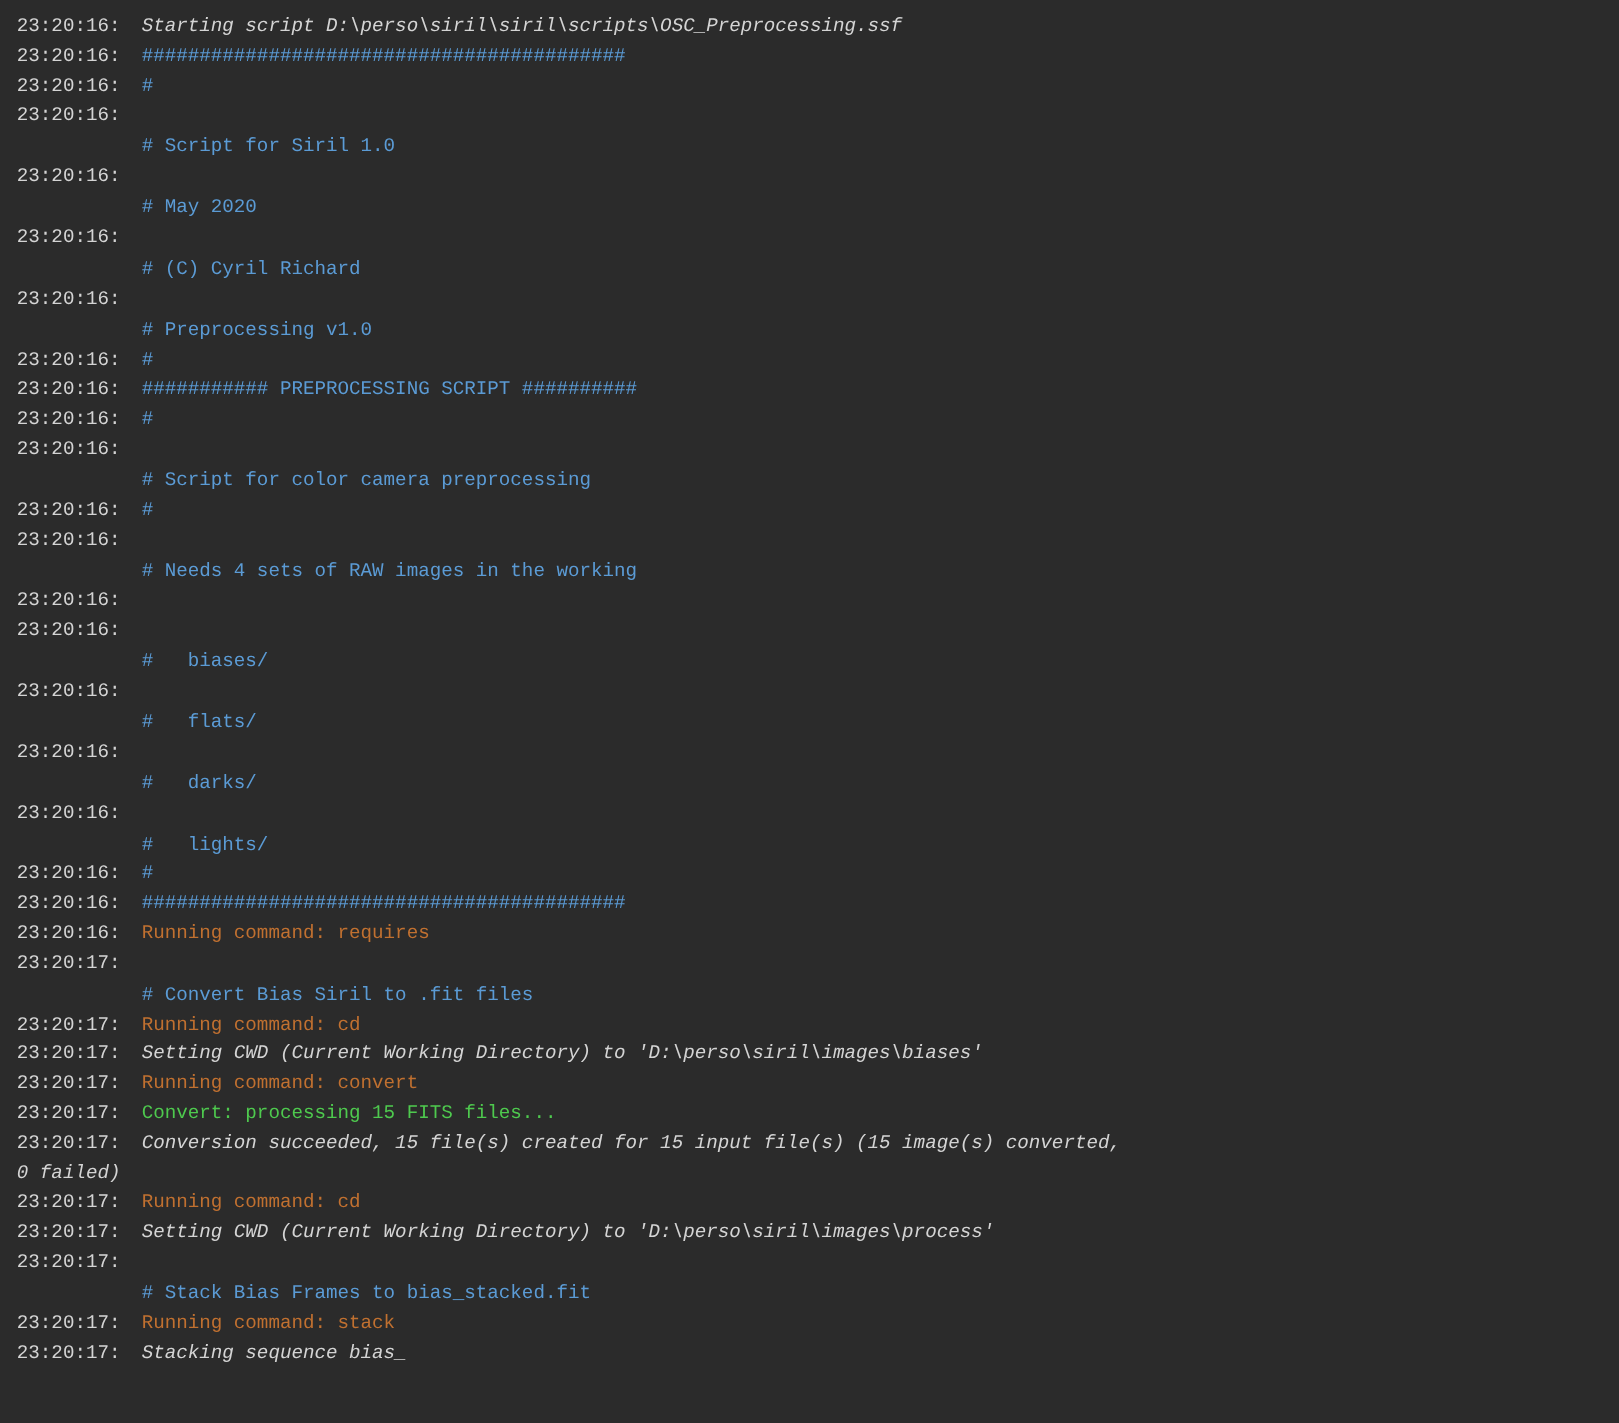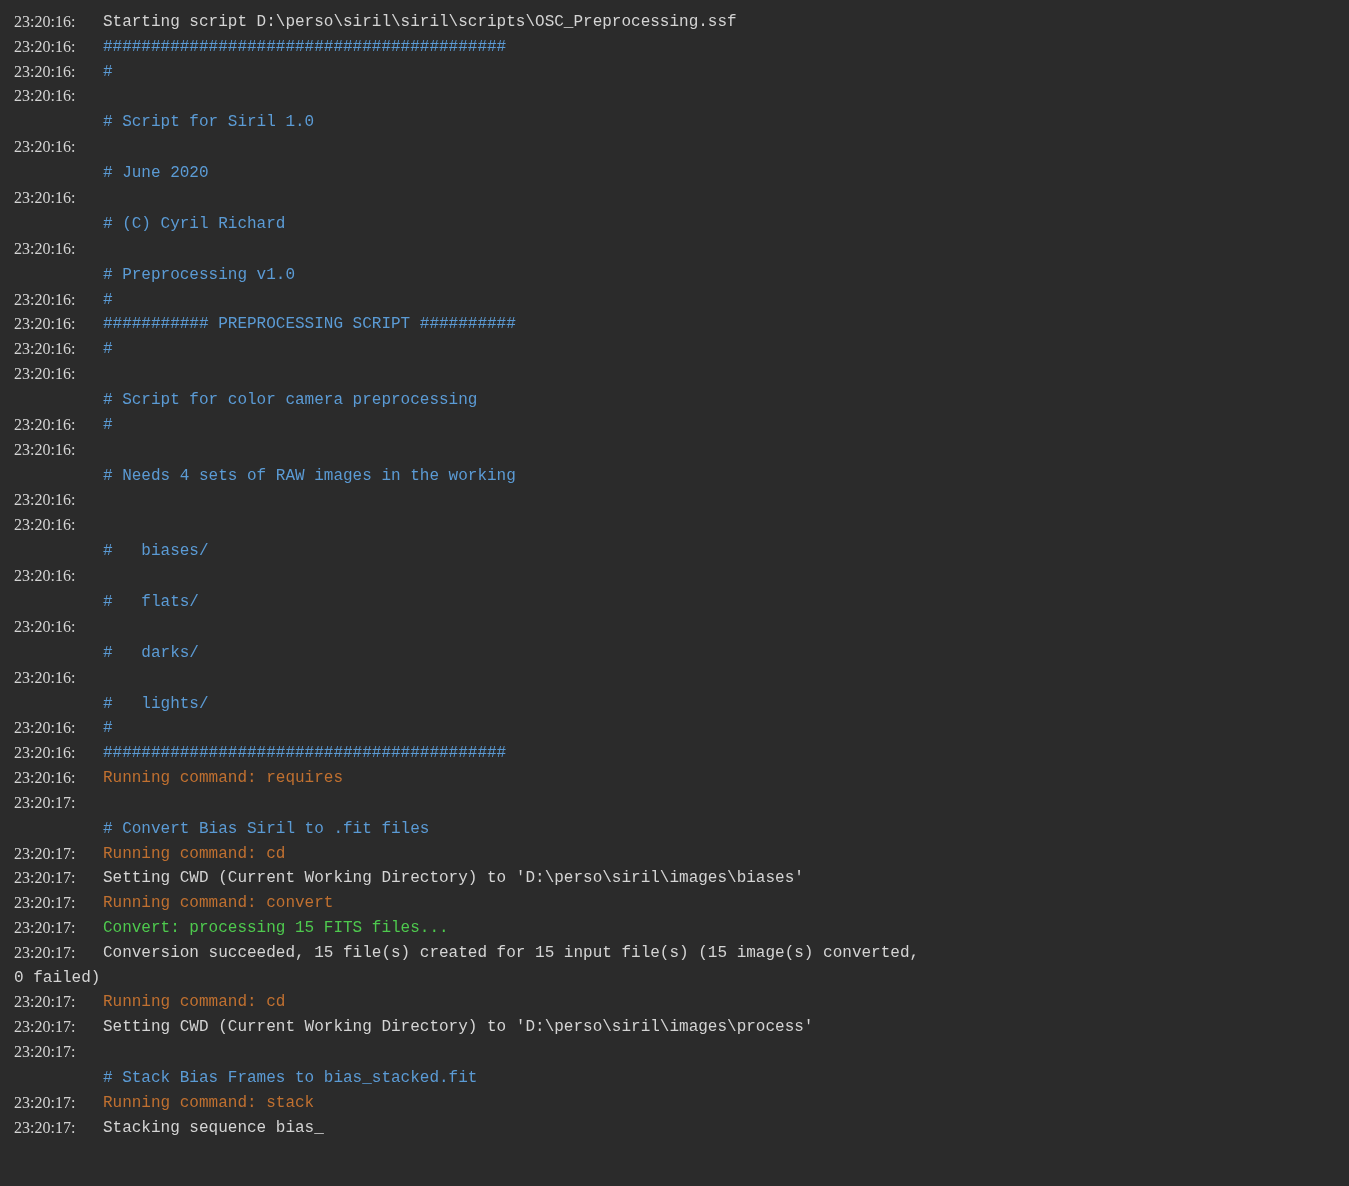--- a/index.html
+++ b/index.html
@@ -23,32 +23,32 @@
     .log-line {
       display: flex;
       flex-wrap: nowrap;
       white-space: pre-wrap;
       word-break: break-all;
     }
 
     .timestamp {
       color: #d4d4d4;
       flex-shrink: 0;
-      margin-right: 12px;
-      font-family: Liberation Serif, serif;
+      margin-right: 2px;
     }
 
     .separator {
       color: #d4d4d4;
       flex-shrink: 0;
       margin-right: 6px;
     }
 
     .content-white {
       color: #d4d4d4;
+      font-style: italic;
     }
 
     .content-blue {
       color: #5b9bd5;
       margin-top: 26px;
     }
 
     .content-orange {
       color: #c07030;
       text-align: center;
@@ -64,21 +64,21 @@
     }
   </style>
 </head>
 <body>
 
 <div id="terminal">
     <div class="log-line"><span class="timestamp">23:20:16:</span><span class="separator"> </span><span class="content-white">Starting script D:\perso\siril\siril\scripts\OSC_Preprocessing.ssf</span></div>
     <div class="log-line"><span class="timestamp">23:20:16:</span><span class="separator"> </span><span class="content-hash">##########################################</span></div>
     <div class="log-line"><span class="timestamp">23:20:16:</span><span class="separator"> </span><span class="content-hash">#</span></div>
     <div class="log-line"><span class="timestamp">23:20:16:</span><span class="separator"> </span><span class="content-blue"># Script for Siril 1.0</span></div>
-    <div class="log-line"><span class="timestamp">23:20:16:</span><span class="separator"> </span><span class="content-blue"># June 2020</span></div>
+    <div class="log-line"><span class="timestamp">23:20:16:</span><span class="separator"> </span><span class="content-blue"># May 2020</span></div>
     <div class="log-line"><span class="timestamp">23:20:16:</span><span class="separator"> </span><span class="content-blue"># (C) Cyril Richard</span></div>
     <div class="log-line"><span class="timestamp">23:20:16:</span><span class="separator"> </span><span class="content-blue"># Preprocessing v1.0</span></div>
     <div class="log-line"><span class="timestamp">23:20:16:</span><span class="separator"> </span><span class="content-hash">#</span></div>
     <div class="log-line"><span class="timestamp">23:20:16:</span><span class="separator"> </span><span class="content-hash">########### PREPROCESSING SCRIPT ##########</span></div>
     <div class="log-line"><span class="timestamp">23:20:16:</span><span class="separator"> </span><span class="content-hash">#</span></div>
     <div class="log-line"><span class="timestamp">23:20:16:</span><span class="separator"> </span><span class="content-blue"># Script for color camera preprocessing</span></div>
     <div class="log-line"><span class="timestamp">23:20:16:</span><span class="separator"> </span><span class="content-hash">#</span></div>
     <div class="log-line"><span class="timestamp">23:20:16:</span><span class="separator"> </span><span class="content-blue"># Needs 4 sets of RAW images in the working</span></div>
     <div class="log-line"><span class="timestamp">23:20:16:</span><span class="separator"> </span></div>
     <div class="log-line"><span class="timestamp">23:20:16:</span><span class="separator"> </span><span class="content-blue">#   biases/</span></div>

